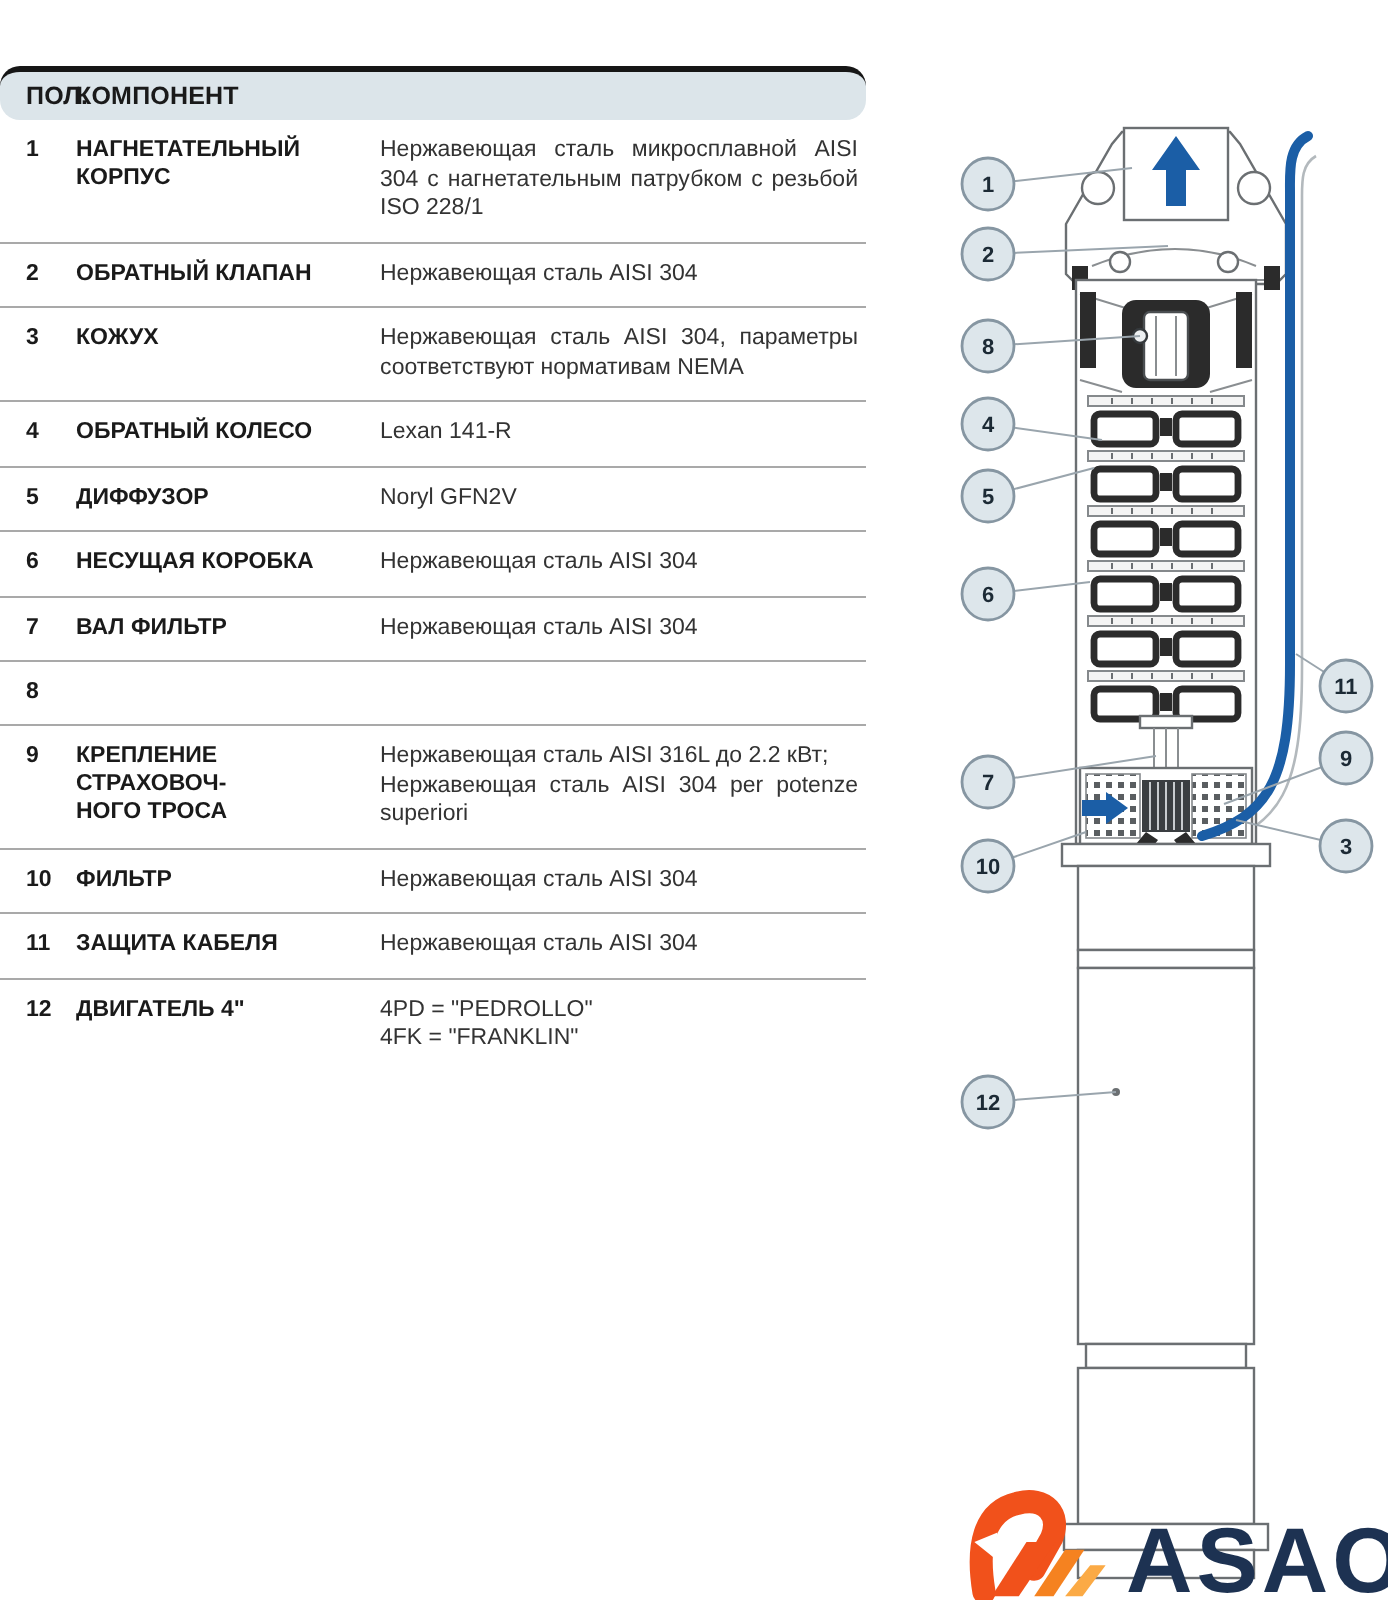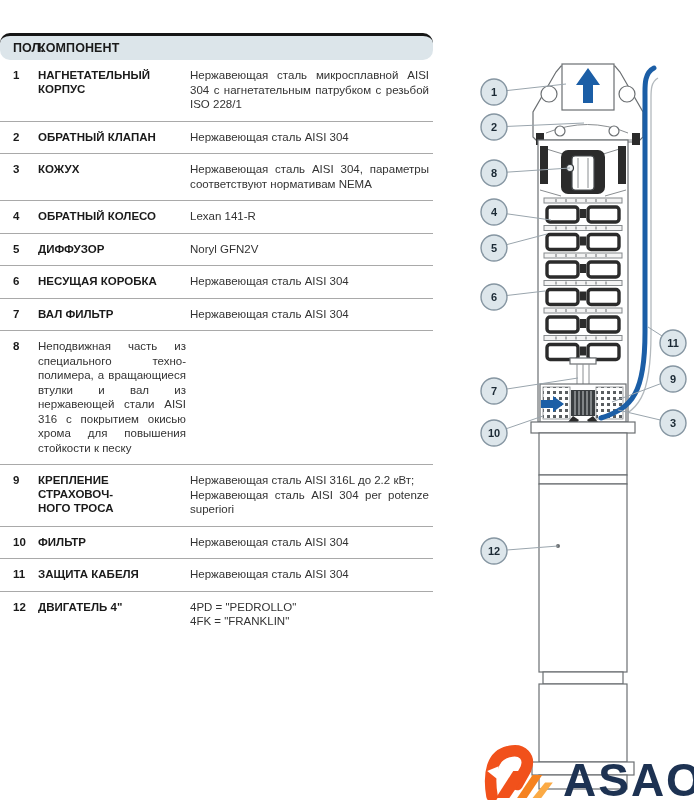--- a/index.html
+++ b/index.html
@@ -98,21 +98,20 @@
   </div>
 
   <div class="row">
     <div class="cell-num">7</div>
     <div class="cell-comp">ВАЛ ФИЛЬТР</div>
     <div class="cell-char">Нержавеющая сталь AISI 304</div>
   </div>
 
   <div class="row">
     <div class="cell-num">8</div>
-    <div class="cell-char">Неподвижная часть из специального техно-полимера, а вращающиеся втулки и вал из нержавеющей стали AISI 316 с покрытием окисью хрома для повышения стойкости к песку</div>
   </div>
 
   <div class="row">
     <div class="cell-num">9</div>
     <div class="cell-comp">КРЕПЛЕНИЕ СТРАХОВОЧ-
 НОГО ТРОСА</div>
     <div class="cell-char">Нержавеющая сталь AISI 316L до 2.2 кВт;
 Нержавеющая сталь AISI 304 per potenze superiori</div>
   </div>
 

